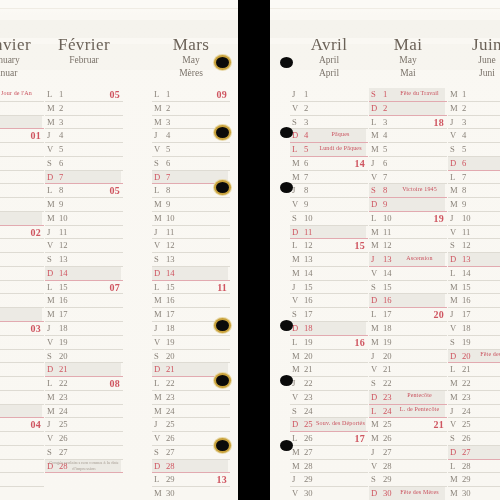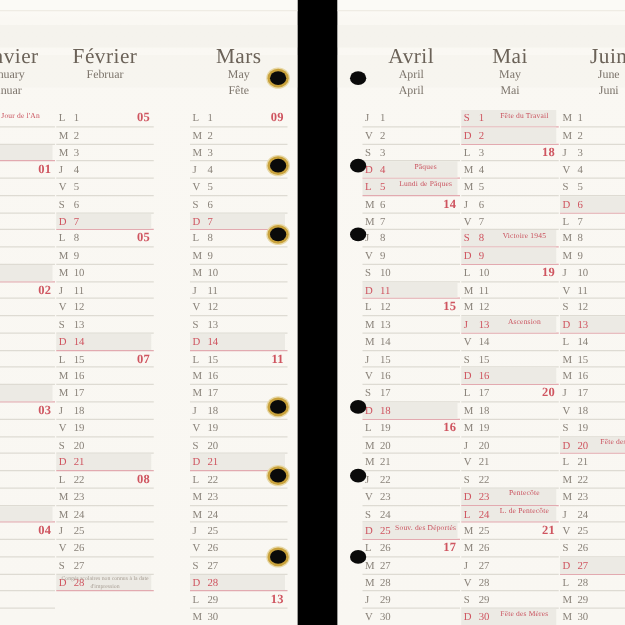--- a/index.html
+++ b/index.html
@@ -323,21 +323,21 @@
                 <span class="dl">D</span>
                 <span class="dn">28</span>
               </div>
             </div>
             <div class="foot" style="top: 459.56px;">Congés scolaires non connus à la date d'impression</div>
           </div>
           <div class="mcol" style="left: 164px; margin-left: 28px;">
             <div class="mhead">
               <div class="mname">Mars</div>
               <div class="men">May</div>
-              <div class="mde">Fête</div>
+              <div class="mde">Mères</div>
             </div>
             <div class="days">
               <div class="row norm">
                 <div class="band"></div>
                 <span class="dl">L</span>
                 <span class="dn">1</span>
                 <span class="wk">09</span>
               </div>
               <div class="row norm">
                 <div class="band"></div>

